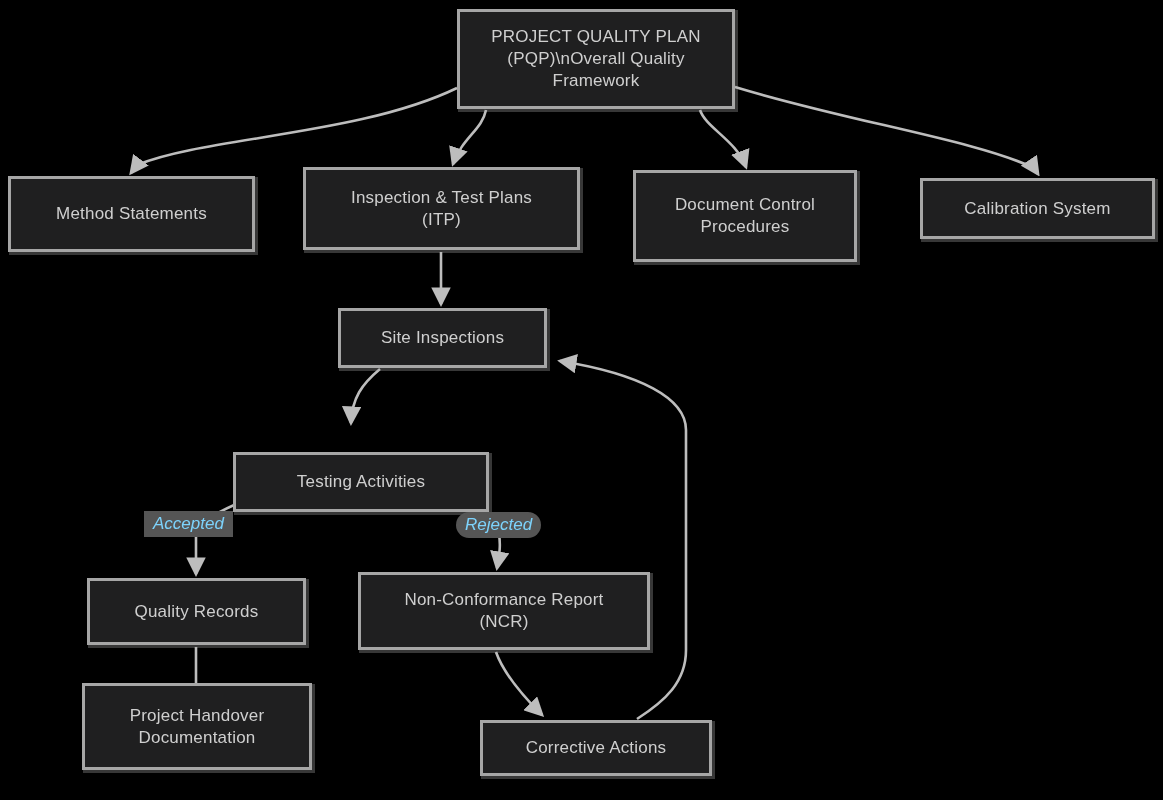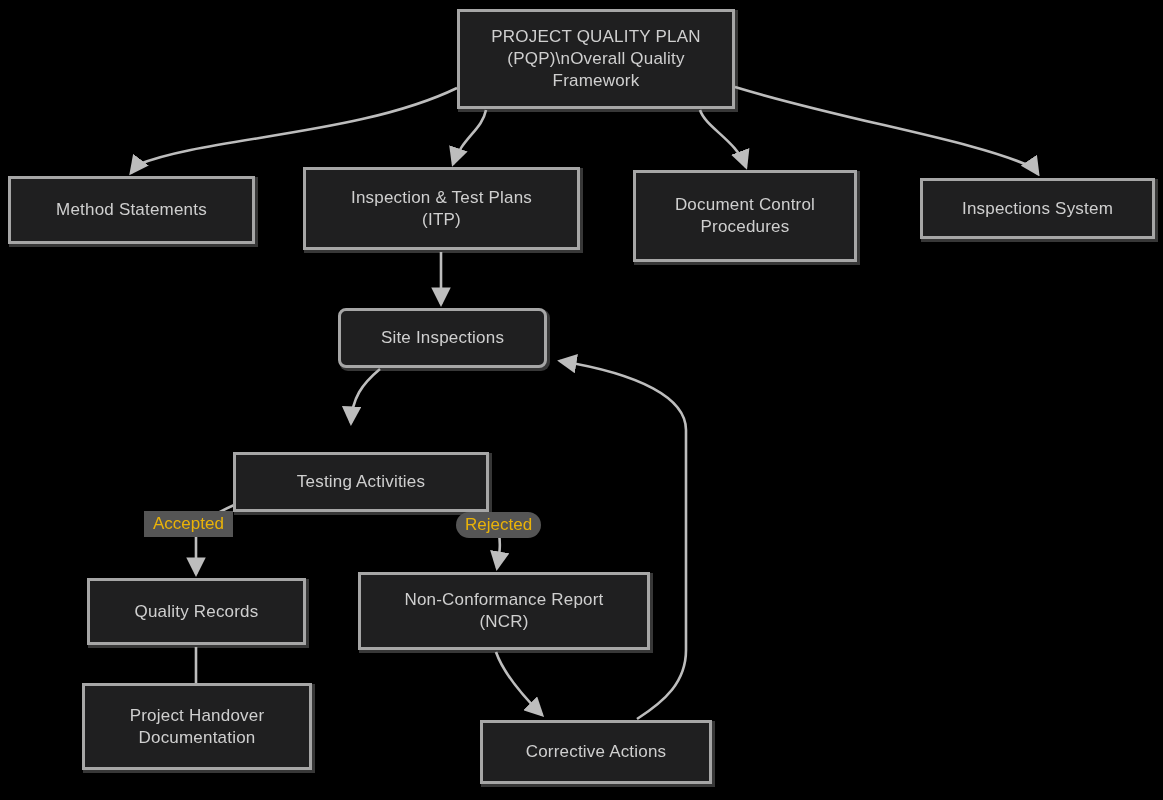--- a/index.html
+++ b/index.html
@@ -20,25 +20,26 @@
     color:#cfcfcf;
     display:flex;align-items:center;justify-content:center;
     text-align:center;
     font-size:17px;line-height:1.28;
     letter-spacing:0.2px;
   }
   .node .lbl{display:block;margin:4px auto;text-align:center;}
   .edge-label{
     position:absolute;
     background:#555555;
-    color:#eab308;
+    color:#7dd3fc;
     font-size:17px;
     padding:3px 9px;
     text-align:left;
     white-space:nowrap;
+    font-style:italic;
   }
 </style>
 </head>
 <body>
 
 <div class="canvas">
 
   <svg class="edges" width="1163" height="800" viewBox="0 0 1163 800">
     <defs>
       <marker id="arrow" viewBox="0 0 10 10" refX="8.5" refY="5" markerWidth="7.5" markerHeight="7.5" orient="auto-start-reverse">
@@ -57,53 +58,53 @@
       <path d="M196,647 L196,701" marker-end="url(#arrow)"></path>
       <path d="M496,652 C503,672 522,695 542,715" marker-end="url(#arrow)"></path>
       <path d="M637,719 C665,701 686,682 686,650 L686,430 C686,398 640,374 560,361" marker-end="url(#arrow)"></path>
     </g>
   </svg>
 
   <div class="node" style="left:457px;top:9px;width:278px;height:100px;">
     <span class="lbl" style="max-width:222px;">PROJECT QUALITY PLAN (PQP)\nOverall Quality Framework</span>
   </div>
 
-  <div class="node" style="left:8px;top:176px;width:247px;height:68px;">
+  <div class="node" style="left:8px;top:176px;width:247px;height:76px;">
     <span class="lbl">Method Statements</span>
   </div>
 
   <div class="node" style="left:303px;top:167px;width:277px;height:83px;">
     <span class="lbl" style="max-width:215px;">Inspection &amp; Test Plans (ITP)</span>
   </div>
 
   <div class="node" style="left:633px;top:170px;width:224px;height:92px;">
     <span class="lbl" style="max-width:170px;">Document Control Procedures</span>
   </div>
 
   <div class="node" style="left:920px;top:178px;width:235px;height:61px;">
-    <span class="lbl">Inspections System</span>
+    <span class="lbl">Calibration System</span>
   </div>
 
-  <div class="node" style="left:338px;top:308px;width:209px;height:60px;border-radius:8px;">
+  <div class="node" style="left:338px;top:308px;width:209px;height:60px;">
     <span class="lbl">Site Inspections</span>
   </div>
 
   <div class="node" style="left:233px;top:452px;width:256px;height:60px;">
     <span class="lbl">Testing Activities</span>
   </div>
 
   <div class="node" style="left:87px;top:578px;width:219px;height:67px;">
     <span class="lbl">Quality Records</span>
   </div>
 
   <div class="node" style="left:358px;top:572px;width:292px;height:78px;">
     <span class="lbl" style="max-width:235px;">Non-Conformance Report (NCR)</span>
   </div>
 
-  <div class="node" style="left:480px;top:720px;width:232px;height:64px;">
+  <div class="node" style="left:480px;top:720px;width:232px;height:56px;">
     <span class="lbl">Corrective Actions</span>
   </div>
 
   <div class="node" style="left:82px;top:683px;width:230px;height:87px;">
     <span class="lbl" style="max-width:185px;">Project Handover Documentation</span>
   </div>
 
   <div class="edge-label" style="left:144px;top:511px;">Accepted</div>
 
   <div class="edge-label" style="left:456px;top:512px;border-radius:13px;">Rejected</div>

